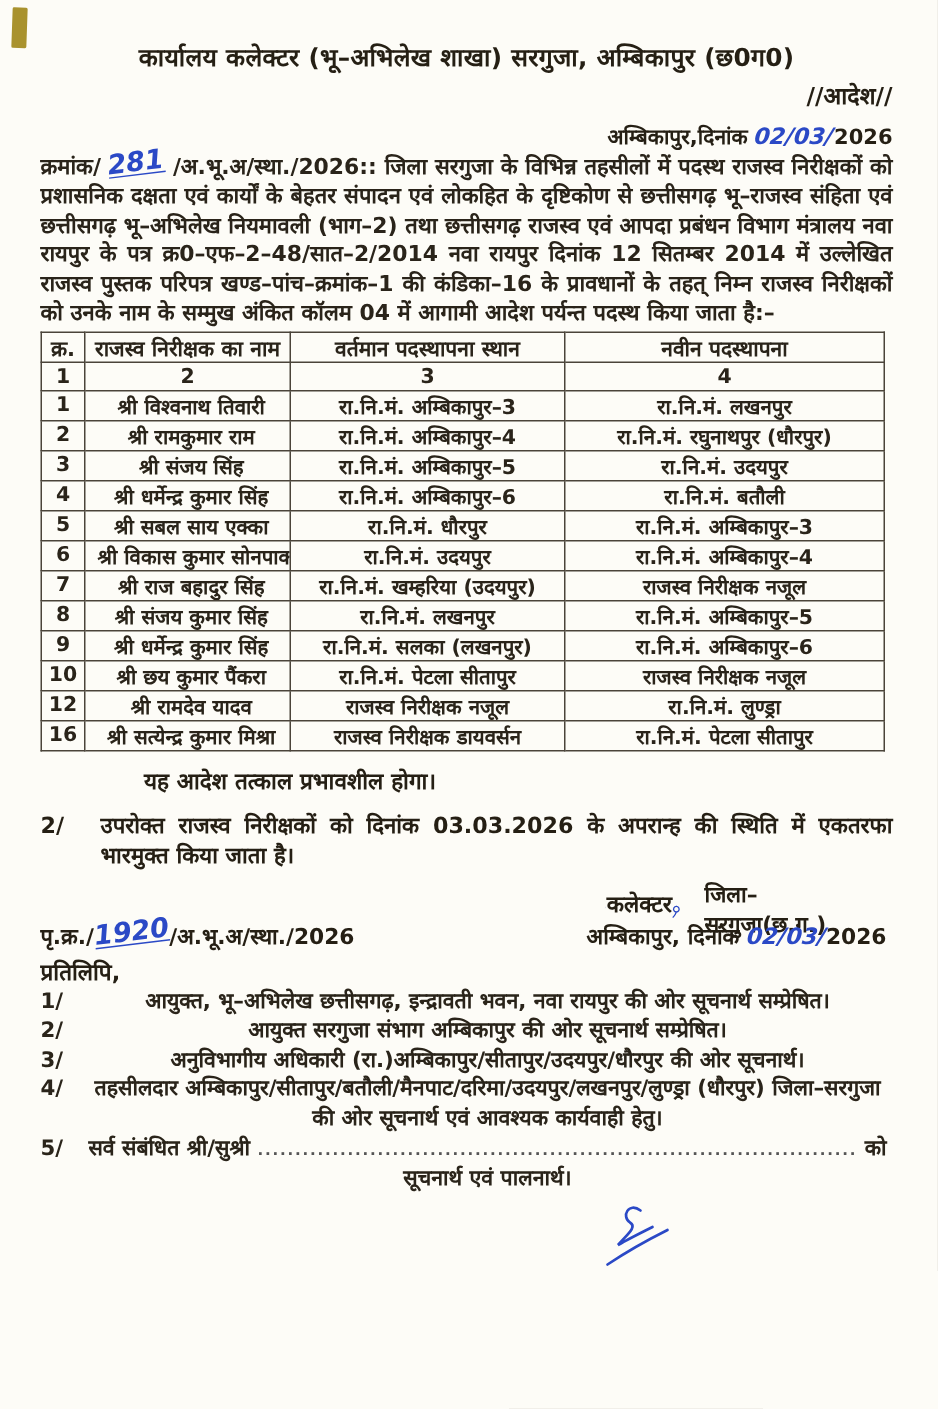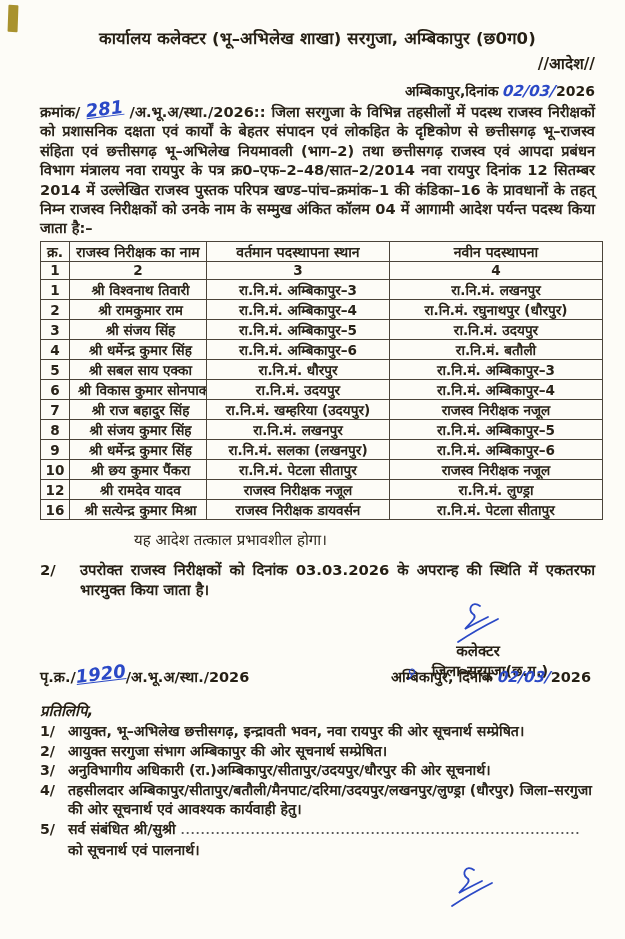--- a/index.html
+++ b/index.html
@@ -5,21 +5,21 @@
   html,body{margin:0;padding:0;background:#e8e6e0;}
   .page{
     position:relative;width:625px;height:939px;margin:0 auto;
     background:#fdfcf7;color:#251f14;overflow:hidden;
     font-family:"DejaVu Sans",sans-serif;
   }
   .scan-artifact{
     position:absolute;left:8px;top:5px;width:10px;height:27px;
     background:#a9922e;transform:rotate(2deg);border-radius:1px;
   }
-  .content{position:absolute;inset:0;padding:26px 30px 0 40px;box-sizing:border-box;}
+  .content{position:absolute;inset:0;padding:26px 30px 0 27px;box-sizing:border-box;}
   .title{text-align:center;font-size:16.5px;font-weight:bold;letter-spacing:.2px;}
   .order-line{text-align:right;font-size:15.5px;font-weight:bold;margin-top:3px;}
   .dateline{text-align:right;font-size:14px;margin-top:7px;font-weight:bold;}
   .hand{color:#2b49c6;font-style:italic;display:inline-block;}
   .hand-date{font-size:15px;transform:skewX(-6deg);font-weight:600;}
   .hand-num{font-size:18px;font-weight:600;transform:rotate(-7deg) translateY(-2px);border-bottom:1.5px solid #2b49c6;line-height:14px;}
   .body-para{
     text-align:justify;font-size:14.6px;line-height:19.4px;margin-top:2px;
     font-weight:600;color:#2a241a;
   }
@@ -27,38 +27,38 @@
   table.transfer{
     border-collapse:collapse;table-layout:fixed;width:562px;margin-top:3px;
   }
   table.transfer th,table.transfer td{
     border:1px solid #4b443a;font-size:13.6px;padding:0 3px;height:17.2px;
     text-align:center;overflow:hidden;white-space:nowrap;color:#2a241a;font-weight:600;
   }
   table.transfer th{font-weight:bold;font-size:14px;}
   table.transfer td.name-col{text-align:center;padding-left:8px;}
   col.c1{width:29px;}col.c2{width:137px;}col.c3{width:183px;}col.c4{width:213px;}
-  .effective-line{margin:9px 0 0 94px;font-size:15px;font-weight:400;}
+  .effective-line{margin:9px 0 0 69px;font-size:15px;font-weight:700;}
   .para2{display:flex;margin-top:11px;font-size:14.8px;line-height:20px;font-weight:600;}
   .para2 .pnum{flex:0 0 40px;}
   .para2 .ptext{flex:1;text-align:justify;}
-  .sig-block{display:flex;flex-direction:column;align-items:center;width:150px;margin-left:auto;font-weight:bold;}
+  .sig-block{display:flex;flex-direction:row;align-items:center;width:150px;margin-left:auto;font-weight:bold;}
   .sig-block.first{margin-right:42px;margin-top:2px;}
   .sig-block.second{margin-right:48px;margin-top:6px;}
   .sig-title{font-size:15px;margin-top:-6px;}
   .sig-sub{font-size:14.5px;display:flex;align-items:center;gap:16px;}
   .sig-squiggle{height:44px;}
   .blue-mark{display:inline-block;transform:translateY(3px);}
   .ref-row{display:flex;justify-content:space-between;margin-top:-14px;font-size:14.5px;font-weight:bold;align-items:flex-end;}
   .ref-row .right-part{margin-right:4px;}
-  .copy-label{font-size:15px;margin-top:14px;font-weight:bold;font-style:italic;}
+  .copy-label{font-size:15px;margin-top:4px;font-weight:bold;}
   .copy-list{margin-top:2px;}
   .copy-item{display:flex;font-size:14.2px;line-height:19.6px;font-weight:600;color:#2a241a;}
   .copy-item .copy-num{flex:0 0 28px;}
-  .copy-item .copy-text{flex:1;}
+  .copy-item .copy-text{flex:1;text-align:center;}
   .dots{font-size:10px;letter-spacing:1.2px;color:#555;}
 </style>
 </head>
 <body>
 
 <div class="page">
   <div class="scan-artifact"></div>
   <div class="content">
 
     <div class="title">कार्यालय कलेक्टर (भू–अभिलेख शाखा) सरगुजा, अम्बिकापुर (छ0ग0)</div>

